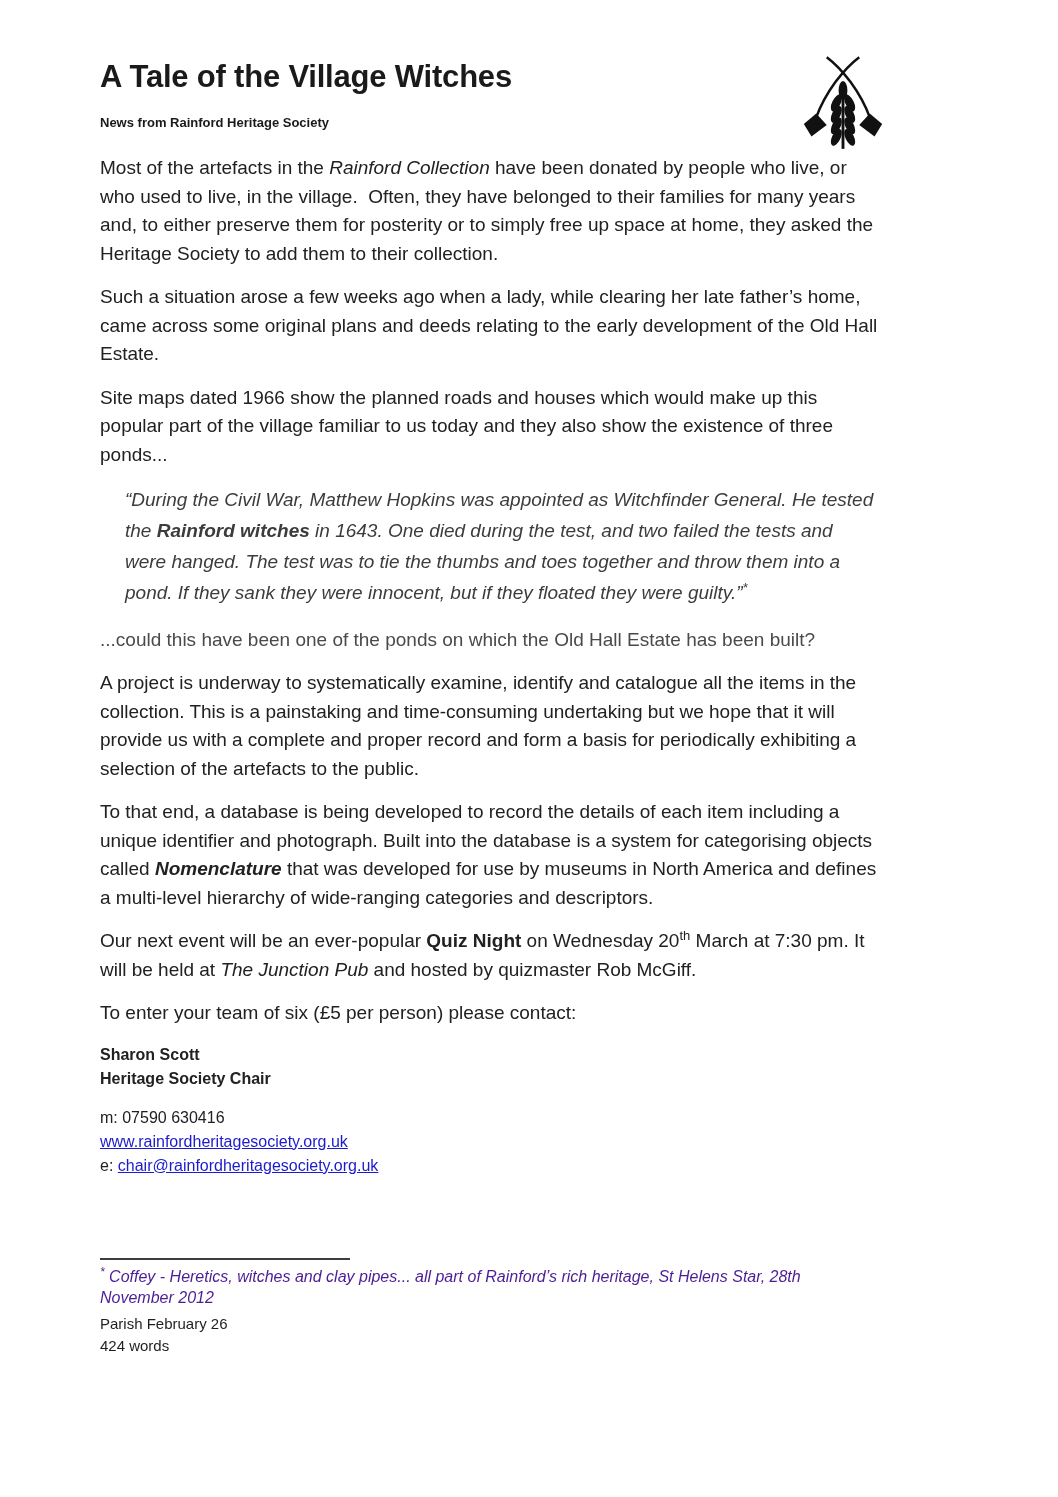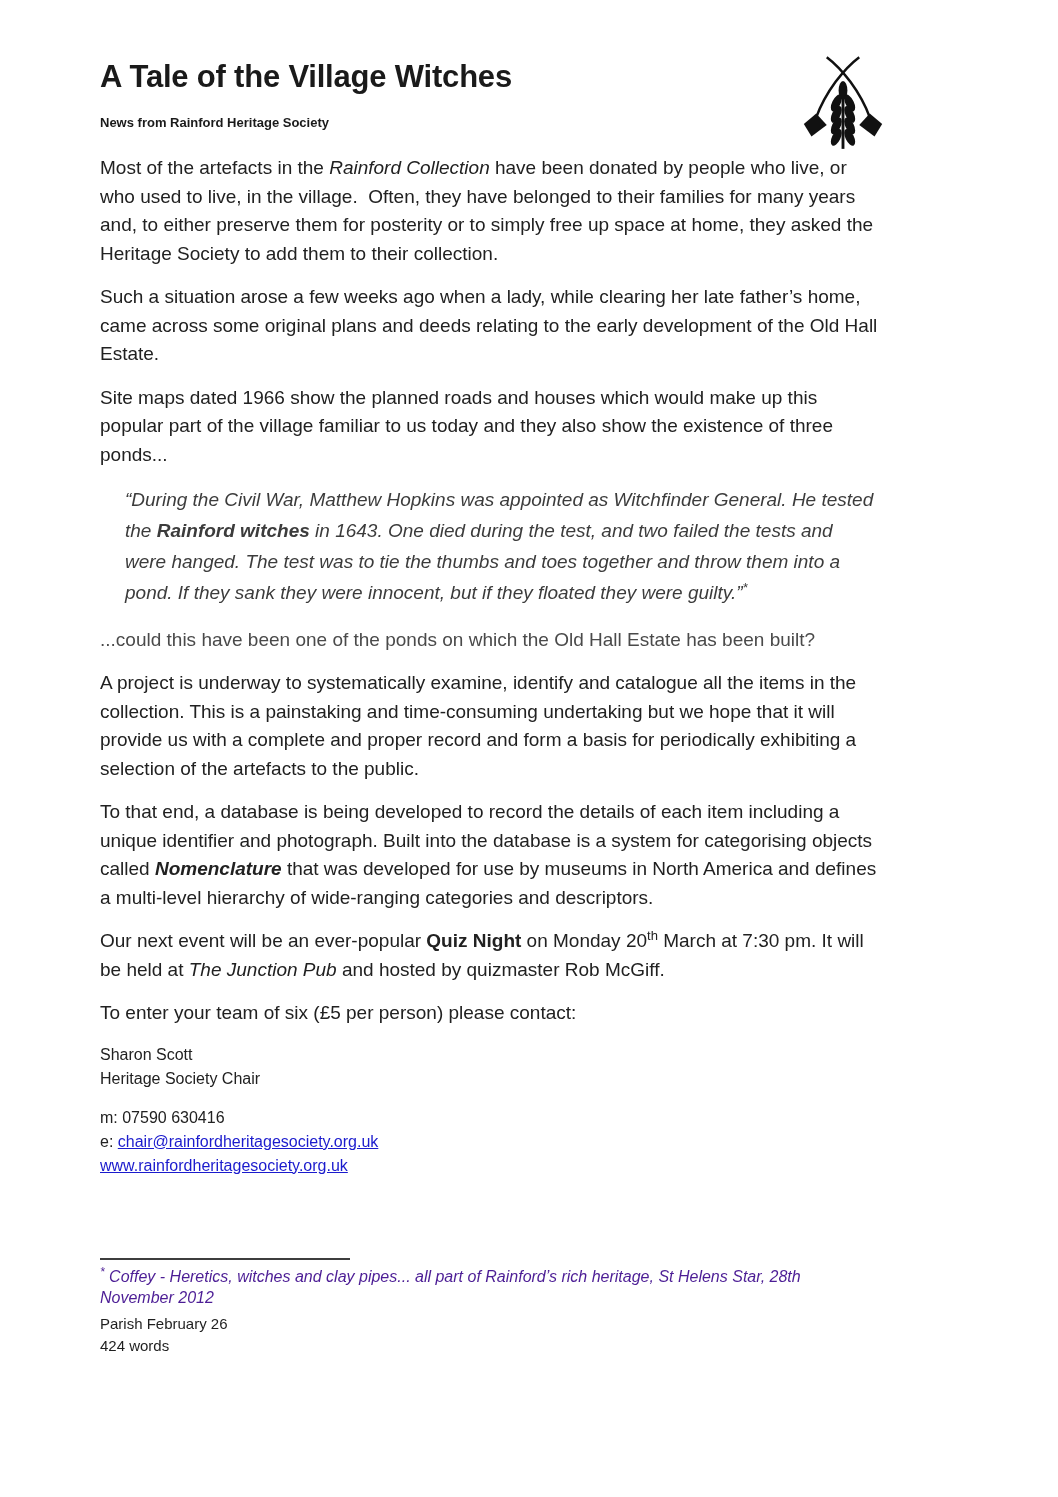--- a/index.html
+++ b/index.html
@@ -31,21 +31,21 @@
   }
   blockquote.pull-quote{
     margin:4px 0 17px 25px;
     font-style:italic;color:#3c3c3c;line-height:1.64;
   }
   .muted-line{color:#4a4a4a;}
   .run-b{font-weight:700;}
   .run-i{font-style:italic;}
   .run-bi{font-weight:700;font-style:italic;margin-top:10px;}
   .run-sup{vertical-align:super;font-size:13px;line-height:0;}
-  .contact-names{font-weight:400;margin:14px 0 15px 0;}
+  .contact-names{font-weight:700;margin:14px 0 15px 0;}
   .contact-names div{line-height:1.5;}
   .contact-lines div{line-height:1.5;}
   a.doc-link{color:#1b1bcd;text-decoration:underline;cursor:pointer;}
   footer{margin-top:80px;}
   .footnote-sep{
     width:250px;border:none;border-top:2px solid #3d3d3d;
     margin:0 0 6px 0;
   }
   .footnote-text{
     font-size:16px;line-height:1.35;margin:0 0 4px 0;color:#4c1d95;
@@ -88,32 +88,32 @@
   </header>
 
   <main>
     <p><span>Most of the artefacts in the </span><span class="run-i">Rainford Collection</span><span> have been donated by people who live, or who used to live, in the village.  Often, they have belonged to their families for many years and, to either preserve them for posterity or to simply free up space at home, they asked the Heritage Society to add them to their collection.</span></p>
     <p><span>Such a situation arose a few weeks ago when a lady, while clearing her late father’s home, came across some original plans and deeds relating to the early development of the Old Hall Estate.</span></p>
     <p><span>Site maps dated 1966 show the planned roads and houses which would make up this popular part of the village familiar to us today and they also show the existence of three ponds...</span></p>
     <blockquote class="pull-quote"><span>“During the Civil War, Matthew Hopkins was appointed as Witchfinder General. He tested the </span><span class="run-b">Rainford witches</span><span> in 1643. One died during the test, and two failed the tests and were hanged. The test was to tie the thumbs and toes together and throw them into a pond. If they sank they were innocent, but if they floated they were guilty.”</span><span class="run-sup">*</span></blockquote>
     <p class="muted-line"><span>...could this have been one of the ponds on which the Old Hall Estate has been built?</span></p>
     <p><span>A project is underway to systematically examine, identify and catalogue all the items in the collection. This is a painstaking and time-consuming undertaking but we hope that it will provide us with a complete and proper record and form a basis for periodically exhibiting a selection of the artefacts to the public.</span></p>
     <p><span>To that end, a database is being developed to record the details of each item including a unique identifier and photograph. Built into the database is a system for categorising objects called </span><span class="run-bi">Nomenclature</span><span> that was developed for use by museums in North America and defines a multi-level hierarchy of wide-ranging categories and descriptors.</span></p>
-    <p><span>Our next event will be an ever-popular </span><span class="run-b">Quiz Night</span><span> on Monday 20</span><span class="run-sup">th</span><span> March at 7:30 pm. It will be held at </span><span class="run-i">The Junction Pub</span><span> and hosted by quizmaster Rob McGiff.</span></p>
+    <p><span>Our next event will be an ever-popular </span><span class="run-b">Quiz Night</span><span> on Wednesday 20</span><span class="run-sup">th</span><span> March at 7:30 pm. It will be held at </span><span class="run-i">The Junction Pub</span><span> and hosted by quizmaster Rob McGiff.</span></p>
     <p><span>To enter your team of six (£5 per person) please contact:</span></p>
 
     <div class="contact-names">
       <div>Sharon Scott</div>
       <div>Heritage Society Chair</div>
     </div>
 
     <div class="contact-lines">
       <div>m: 07590 630416</div>
+      <div><a class="doc-link" href="#">www.rainfordheritagesociety.org.uk</a></div>
       <div><span>e: </span><a class="doc-link" href="#">chair@rainfordheritagesociety.org.uk</a></div>
-      <div><a class="doc-link" href="#">www.rainfordheritagesociety.org.uk</a></div>
     </div>
   </main>
 
   <footer>
     <hr class="footnote-sep">
     <p class="footnote-text"><span class="run-sup">*</span><span> Coffey - Heretics, witches and clay pipes... all part of Rainford’s rich heritage, St Helens Star, 28th November 2012</span></p>
     <p class="footer-line">Parish February 26</p>
     <p class="footer-line">424 words</p>
   </footer>
 

